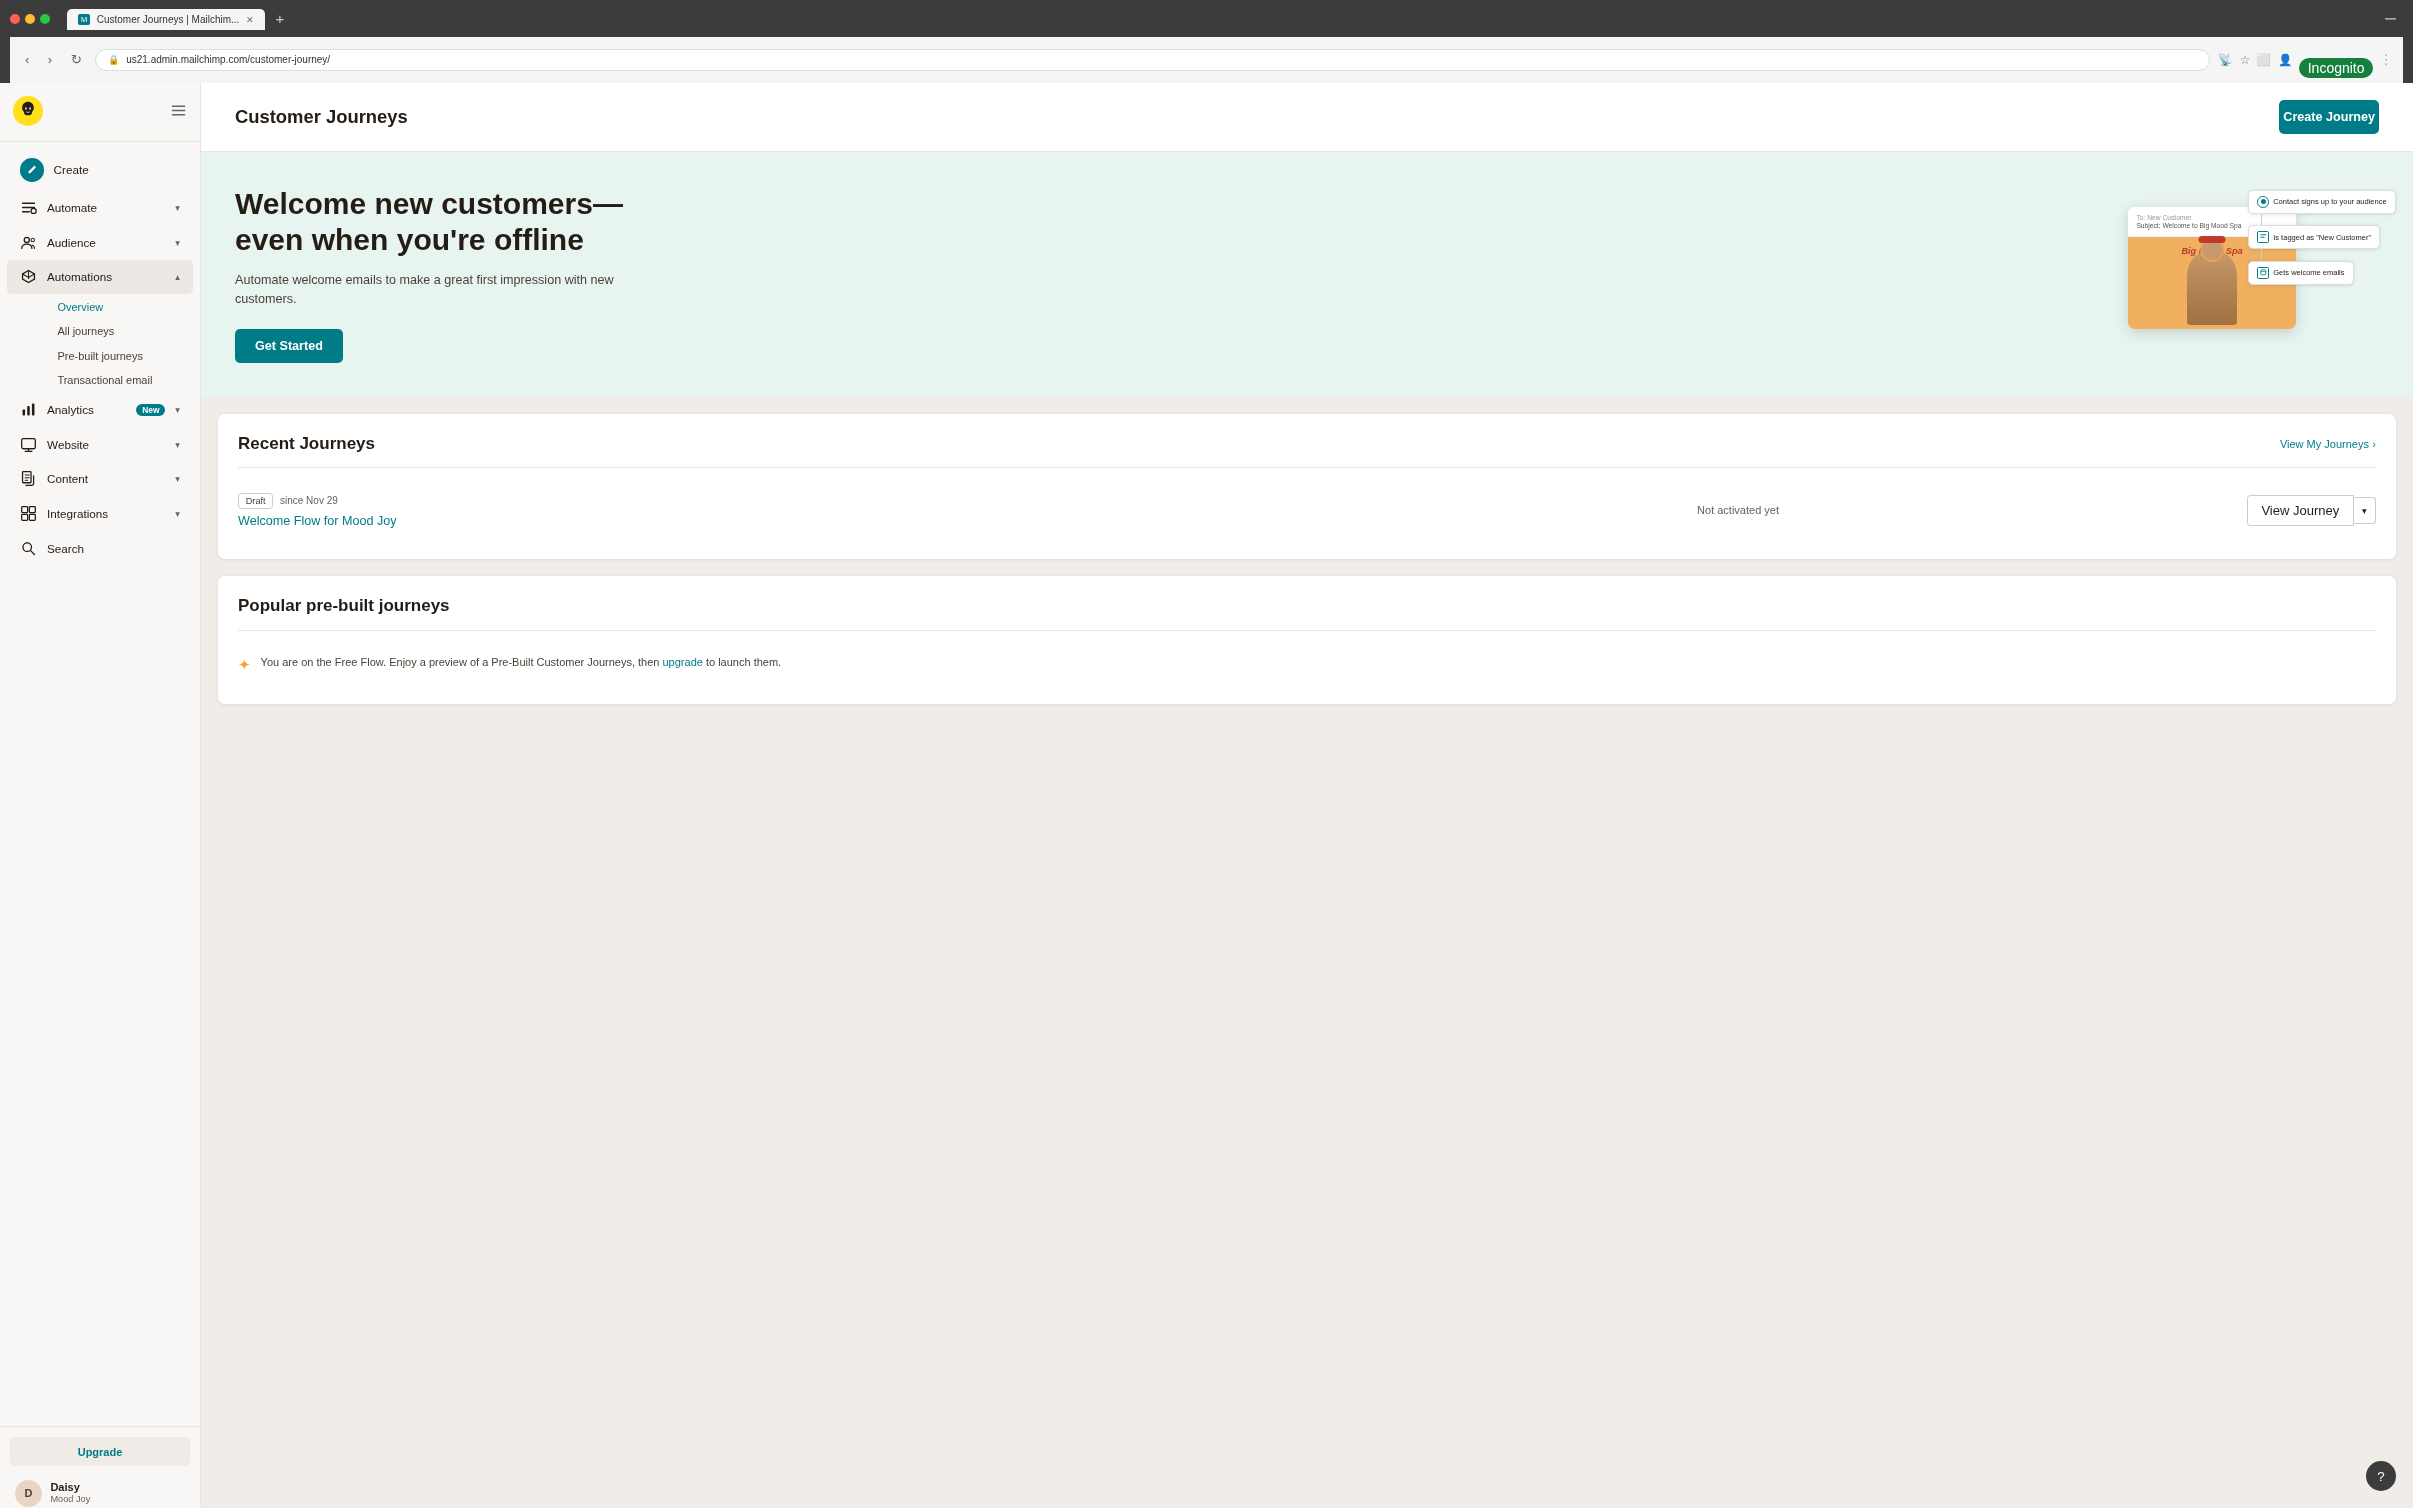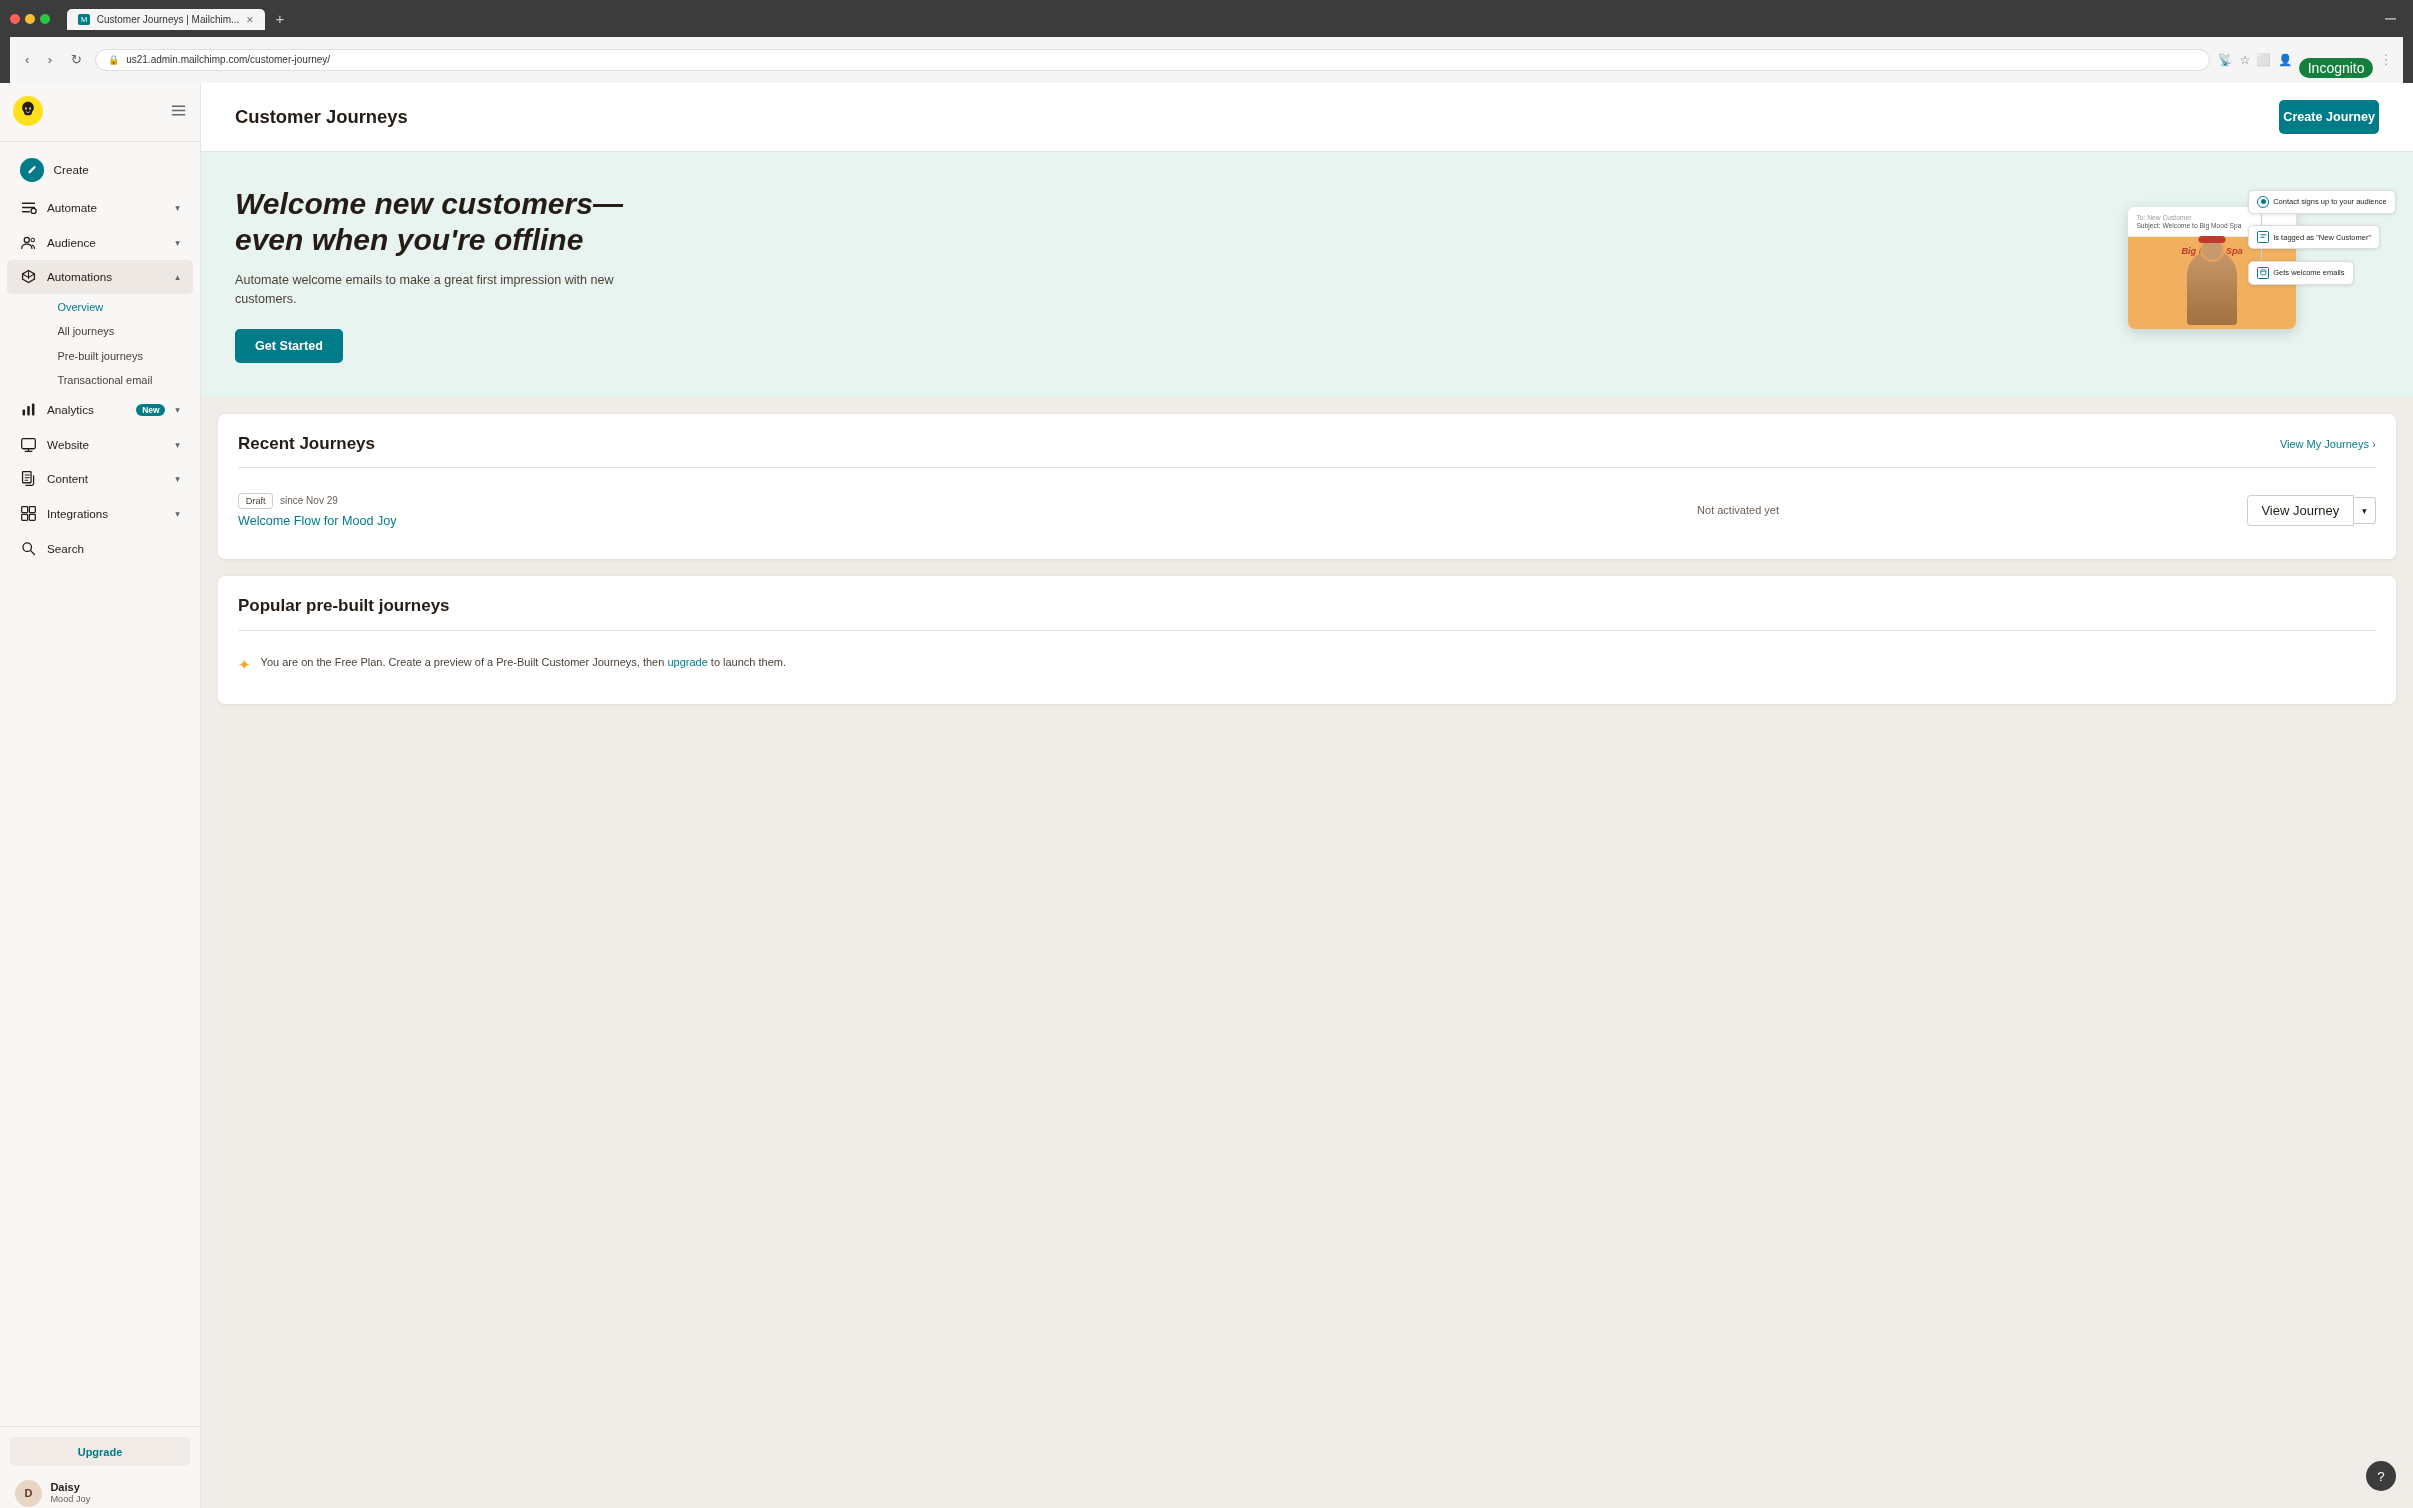--- a/index.html
+++ b/index.html
@@ -62,21 +62,21 @@
 
     
     .main-content { flex: 1; overflow-y: auto; background: #f0ede8; }
     .main-header { background: white; padding: 17px 34px; display: flex; align-items: center; justify-content: space-between; border-bottom: 0.8px solid #e8e4e0; }
     .page-title { font-size: 18.4px; font-weight: 600; color: #241c15; }
     .create-journey-btn { background: #007c89; color: white; border: none; border-radius: 5px; padding: 10px 4px; font-size: 12.6px; font-weight: 600; cursor: pointer; }
 
     
     .hero-section { background: #e8f4f0; margin: 0; padding: 34px; display: flex; align-items: center; justify-content: space-between; gap: 34px; }
     .hero-text { max-width: 419px; }
-    .hero-heading { font-size: 30px; font-weight: 700; line-height: 1.2; color: #241c15; margin-bottom: 13.4px; font-style: italic; }
+    .hero-heading { font-size: 30px; font-weight: 700; line-height: 1.2; color: #241c15; margin-bottom: 13.4px; }
     .hero-subtext { font-size: 12.6px; color: #4a3f35; line-height: 1.5; margin-bottom: 20px; }
     .get-started-btn { background: #007c89; color: white; border: none; border-radius: 5px; padding: 10px 20px; font-size: 12.6px; font-weight: 600; cursor: pointer; }
     .hero-image { flex-shrink: 0; position: relative; width: 251px; }
 
     
     .section { background: white; margin: 17px; border-radius: 6.7px; padding: 20px; box-shadow: 0 0.8px 3.4px rgba(0,0,0,0.08); }
     .section-header { display: flex; align-items: center; justify-content: space-between; margin-bottom: 13.4px; }
     .section-title { font-size: 17px; font-weight: 700; color: #241c15; }
     .view-all-link { color: #007c89; font-size: 11px; font-weight: 500; text-decoration: none; display: flex; align-items: flex-end; gap: 3.4px; cursor: pointer; }
     .section-divider { border: none; border-top: 0.8px solid #e8e4e0; margin-bottom: 13.4px; }
@@ -398,21 +398,21 @@
 
     <div class="section">
       <div class="section-header">
         <h2 class="section-title">Popular pre-built journeys</h2>
       </div>
       <hr class="section-divider">
 
       <div class="popular-note">
         <span class="star-icon">✦</span>
         <p class="popular-note-text">
-          <span>You are on the Free Plan. Create a preview of a Pre-Built Customer Journeys, then </span><a class="upgrade-link">upgrade</a><span> to launch them.</span>
+          <span>You are on the Free Flow. Enjoy a preview of a Pre-Built Customer Journeys, then </span><a class="upgrade-link">upgrade</a><span> to launch them.</span>
         </p>
       </div>
     </div>
 
   </main>
 </div>
 
 <div class="help-btn" style="position: fixed; bottom: 17px; right: 17px; width: 30px; height: 30px; background: #3c3c3c; border-radius: 50%; display: flex; align-items: center; justify-content: center; color: white; font-size: 13.4px; cursor: pointer; z-index: 100;">?</div>
 
 

